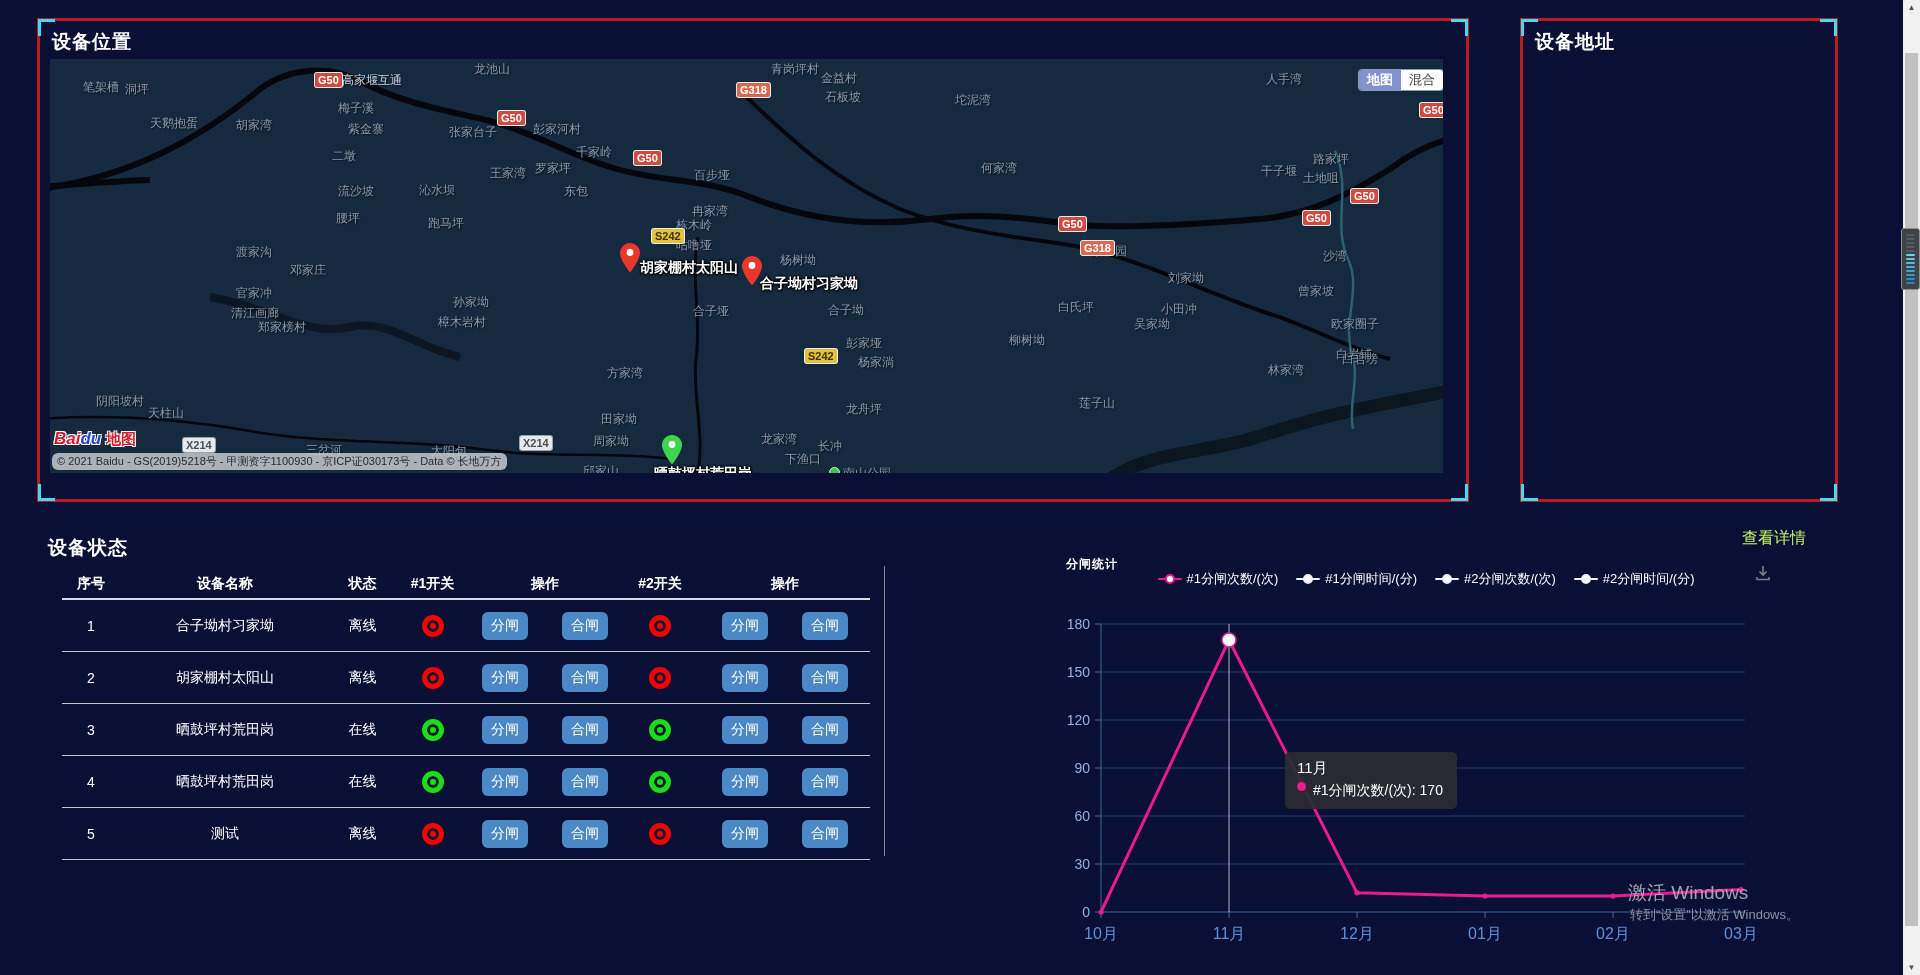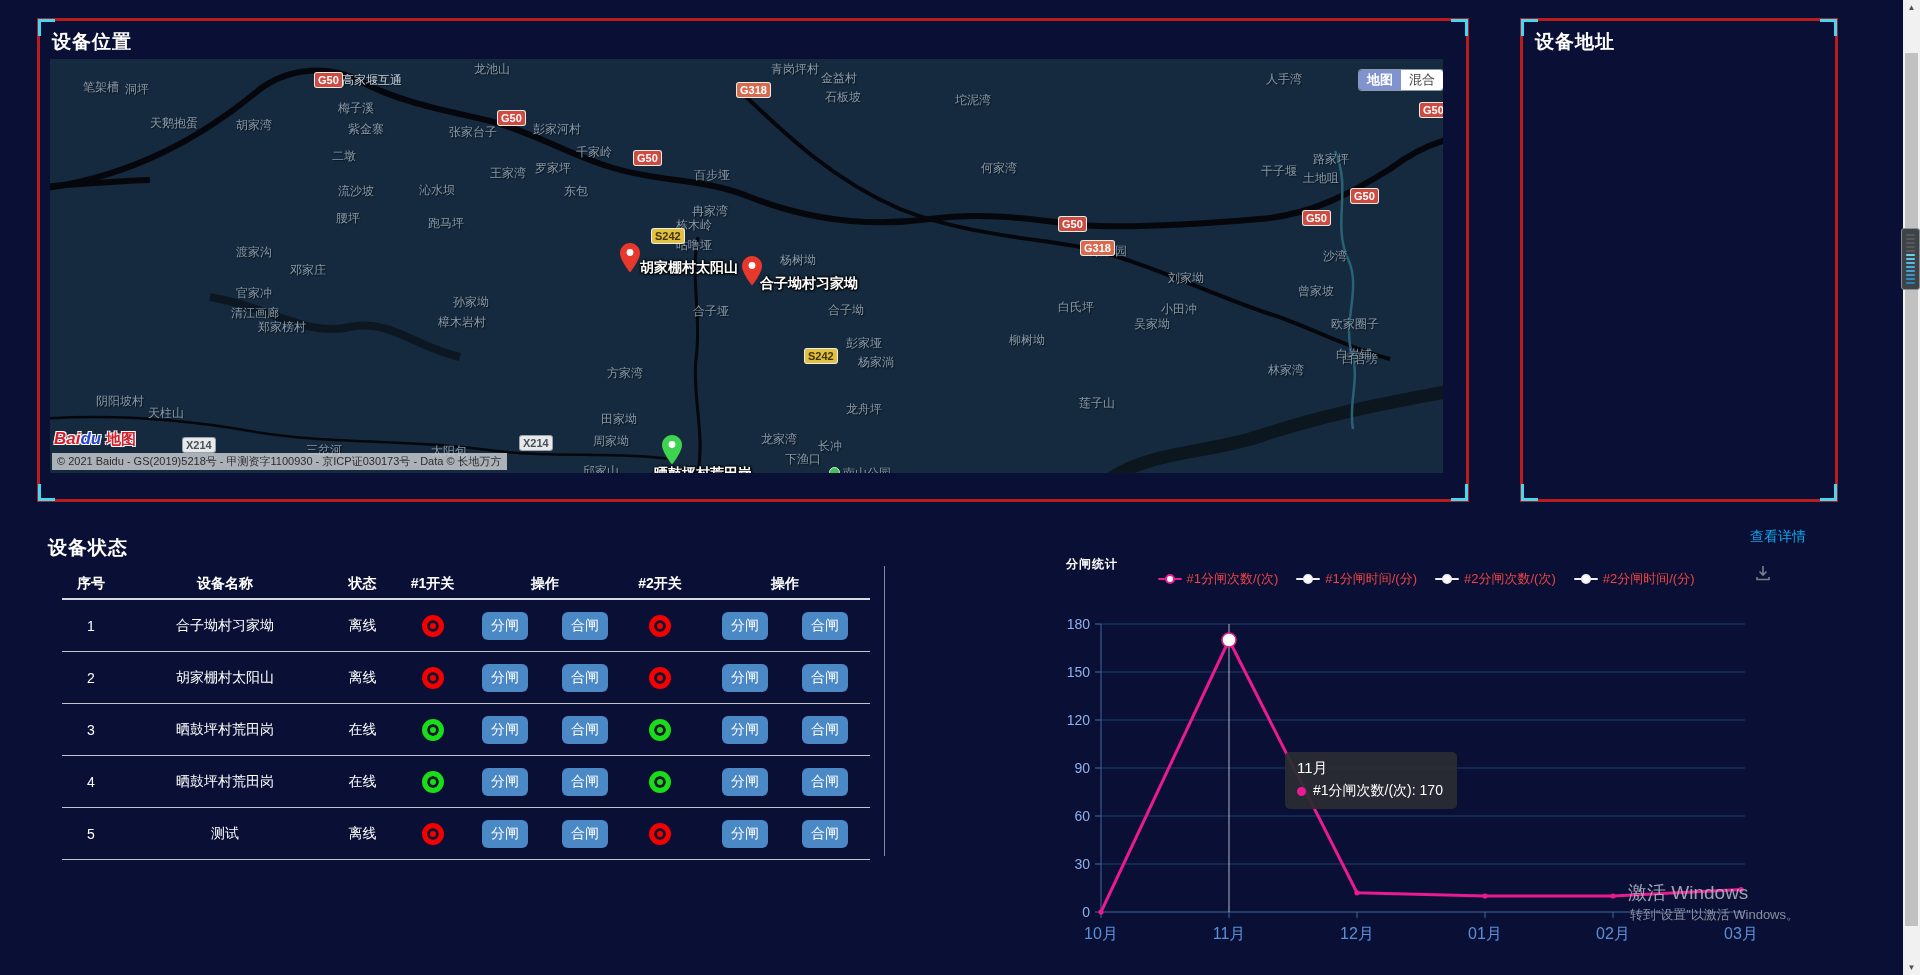--- a/index.html
+++ b/index.html
@@ -33,21 +33,21 @@
   .pin-label{position:absolute;color:#fff;font-size:14px;font-weight:bold;white-space:nowrap;
              text-shadow:1px 1px 2px #000,-1px 1px 2px #000,1px -1px 2px #000;}
   #maptype{position:absolute;left:1309px;top:11px;display:flex;border-radius:3px;overflow:hidden;
            box-shadow:0 0 0 1px #8e98a8;font-size:13px;line-height:20px;}
   #maptype .opt{padding:0 8px;background:#fff;color:#444;cursor:pointer;}
   #maptype .opt.sel{background:#8093cf;color:#fff;font-weight:bold;}
   #baidu-logo{position:absolute;left:4px;top:370px;font-size:17px;font-weight:bold;font-style:italic;
               text-shadow:1px 1px 0 #fff,-1px -1px 0 #fff,1px -1px 0 #fff,-1px 1px 0 #fff;}
   #baidu-logo .bai{color:#d61d2c;}#baidu-logo .du{color:#2744d8;}#baidu-logo .mp{color:#d61d2c;font-style:normal;font-size:15px;}
   #map-copyright{position:absolute;left:2px;top:394px;background:rgba(205,208,212,.82);color:#2b2b2b;
-                 font-size:11px;padding:1px 5px;white-space:nowrap;}
+                 font-size:11px;padding:1px 5px;white-space:nowrap;border-radius:6px;}
   
   #addr-buttons{position:absolute;left:34px;top:66px;display:grid;
                 grid-template-columns:109px 109px;column-gap:29px;row-gap:16px;}
   .addr-btn{height:41px;border-radius:6px;background:#4b89c6;color:#fff;font-size:15px;
             display:flex;align-items:center;justify-content:center;cursor:pointer;
             box-shadow:inset 0 0 0 1px rgba(255,255,255,.12);}
   
   #status-section{position:absolute;left:40px;top:530px;width:860px;}
   #status-title{margin:0;position:absolute;left:8px;top:5px;color:#fff;font-size:19px;font-weight:bold;letter-spacing:1px;}
   #dev-table{position:absolute;left:22px;top:40px;width:808px;color:#fff;}
@@ -58,34 +58,34 @@
   .ops{display:flex;justify-content:center;gap:34px;}
   .op-btn{width:46px;height:28px;border-radius:6px;background:#4b89c6;color:#fff;font-size:14px;
           display:flex;align-items:center;justify-content:center;cursor:pointer;}
   .ind{width:22px;height:22px;border-radius:50%;box-sizing:border-box;margin:0 auto;}
   .ind.red{border:5px solid #f40000;background:#f40000;box-shadow:inset 0 0 0 3px #10162e;}
   .ind.green{border:5px solid #18dd18;background:#18dd18;box-shadow:inset 0 0 0 3px #10162e;}
   #table-edge{position:absolute;left:844px;top:36px;width:1px;height:290px;background:rgba(200,200,212,.65);}
   
   #chart-section{position:absolute;left:1040px;top:520px;width:772px;height:445px;}
   #chart-title{margin:16px;position:absolute;left:10px;top:20px;color:#fff;font-size:12px;font-weight:bold;letter-spacing:1px;}
-  #detail-link{position:absolute;right:6px;top:8px;color:#0ea5e9;font-size:14px;cursor:pointer;}
+  #detail-link{position:absolute;right:6px;top:8px;color:#bef264;font-size:16px;cursor:pointer;}
   #dl-icon{position:absolute;right:40px;top:44px;width:18px;height:18px;cursor:pointer;}
   #legend{position:absolute;left:0;top:50px;width:772px;display:flex;justify-content:center;
-          align-items:center;gap:18px;color:#ef4444;font-size:13px;}
+          align-items:center;gap:18px;color:#ffffff;font-size:13px;}
   .lg-item{display:flex;align-items:center;gap:5px;cursor:pointer;}
   .lg-marker{position:relative;width:24px;height:10px;}
   .lg-line{position:absolute;left:0;top:4px;width:24px;height:2px;border-radius:1px;}
   .lg-dot{position:absolute;left:7px;top:0;width:10px;height:10px;border-radius:50%;box-sizing:border-box;
           background:#fff;border:2px solid transparent;}
   #chart-svg{position:absolute;left:0;top:40px;}
   #tooltip{position:absolute;left:245px;top:232px;background:rgba(42,44,50,.92);border-radius:5px;
            padding:7px 14px 9px 12px;color:#fff;white-space:nowrap;}
   #tooltip .tt-title{font-size:15px;margin-bottom:4px;}
-  #tooltip .tt-row{font-size:14px;display:flex;align-items:center;gap:7px;}
+  #tooltip .tt-row{font-size:14px;display:flex;gap:7px;}
   #tooltip .tt-dot{width:9px;height:9px;border-radius:50%;background:#ea1a90;display:inline-block;}
   
   #wm1{position:absolute;left:1628px;top:880px;color:rgba(172,177,190,.9);font-size:19px;}
   #wm2{position:absolute;left:1630px;top:906px;color:rgba(160,165,178,.85);font-size:13px;}
   
   #scrollbar{position:absolute;right:0;top:0;width:17px;height:975px;background:#f1f1f1;}
   #sb-thumb{position:absolute;left:2px;top:53px;width:13px;height:873px;background:#c1c1c1;}
   .sb-arrow{position:absolute;left:0;width:17px;height:15px;display:flex;align-items:center;
             justify-content:center;color:#505050;font-size:8px;cursor:pointer;}
   #sb-up{top:0;}#sb-down{bottom:0;}

